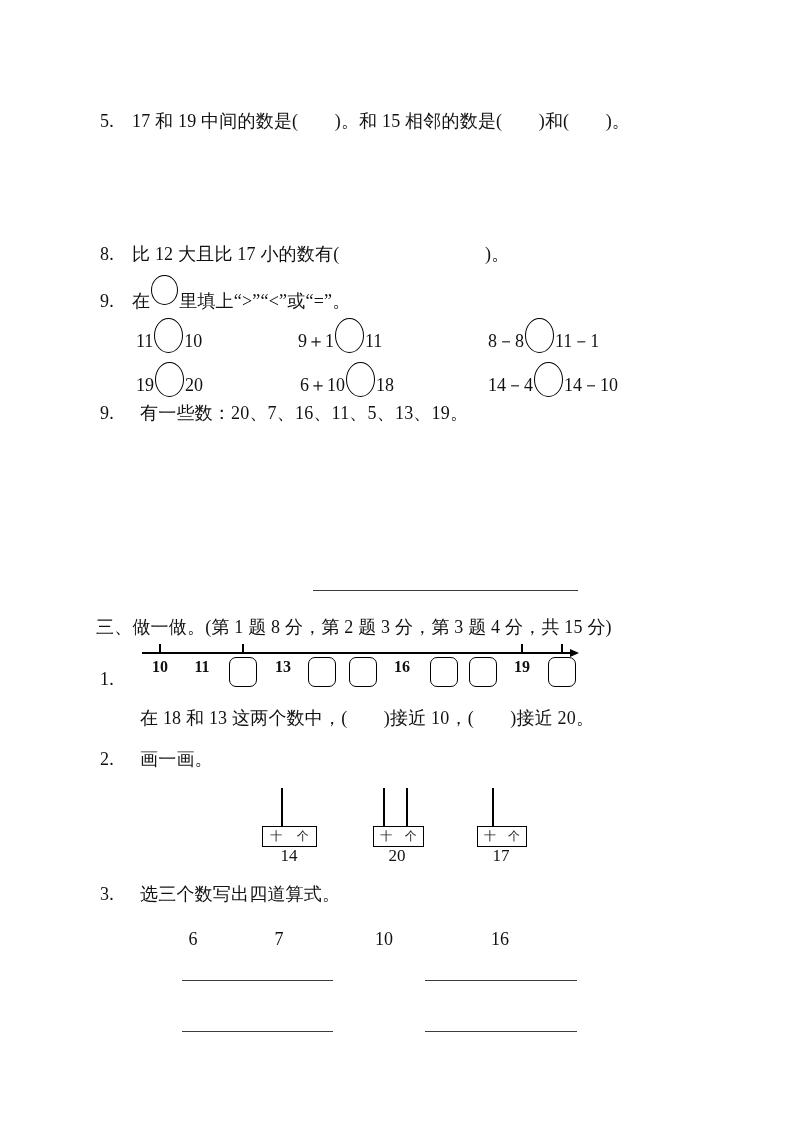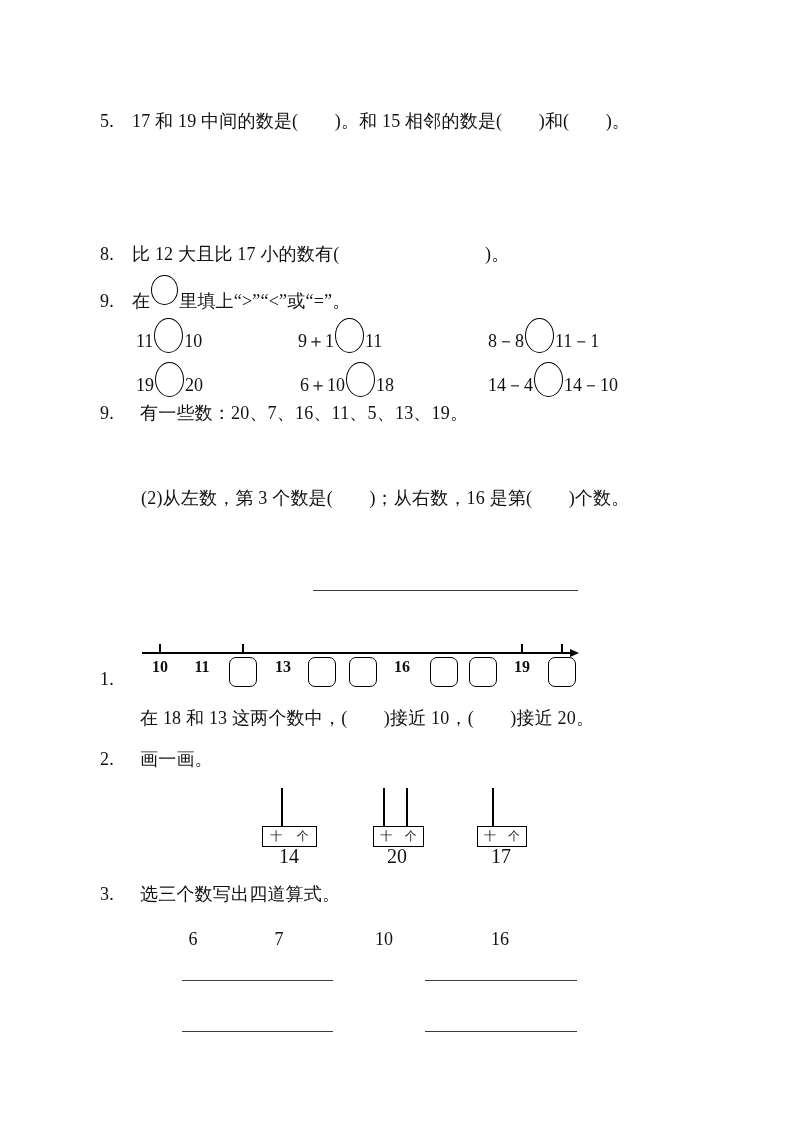--- a/index.html
+++ b/index.html
@@ -80,21 +80,21 @@
     display:flex;
     align-items:center;
     justify-content:space-around;
     font-size:12px;line-height:19px;
     color:#222;
   }
   .pv-stick{position:absolute;width:1.6px;height:38px;background:#000;}
   .pv-num{
     position:absolute;
     transform:translateX(-50%);
-    font-size:20px;line-height:16px;
+    font-size:17px;line-height:16px;
   }
   .q3-num{
     position:absolute;
     transform:translateX(-50%);
     font-size:18px;line-height:22px;
   }
 </style>
 </head>
 <body>
 
@@ -142,23 +142,23 @@
   </div>
   <div class="cmp-cell" style="left:488px;top:360px">
     <span class="operand">14－4</span>
       <span class="circle"></span>
       <span class="operand">14－10</span>
   </div>
 
   <div class="row" style="left:100px;top:402px">
     <span class="qnum wide">9.</span><span>有一些数：20、7、16、11、5、13、19。</span>
   </div>
-  <div class="row" style="left:141px;top:487px">(2)从左数，第 3 个数是(　　)；从右数，16 是第(　　)个数。</div>
   <div class="blank-line" style="left:313px;top:590px;width:265px"></div>
 
+  <div class="row" style="left:96px;top:616px">三、做一做。(第 1 题 8 分，第 2 题 3 分，第 3 题 4 分，共 15 分)</div>
 
   <div class="row" style="left:100px;top:668px">1.</div>
 
   <div>
     <div class="nl-line" style="left:142px;top:652px;width:430px"></div>
     <div class="nl-arrow" style="left:570px;top:649px"></div>
 
     <div class="nl-tick" style="left:159px;top:644px"></div>
     <div class="nl-tick" style="left:242px;top:644px"></div>
     <div class="nl-tick" style="left:521px;top:644px"></div>

